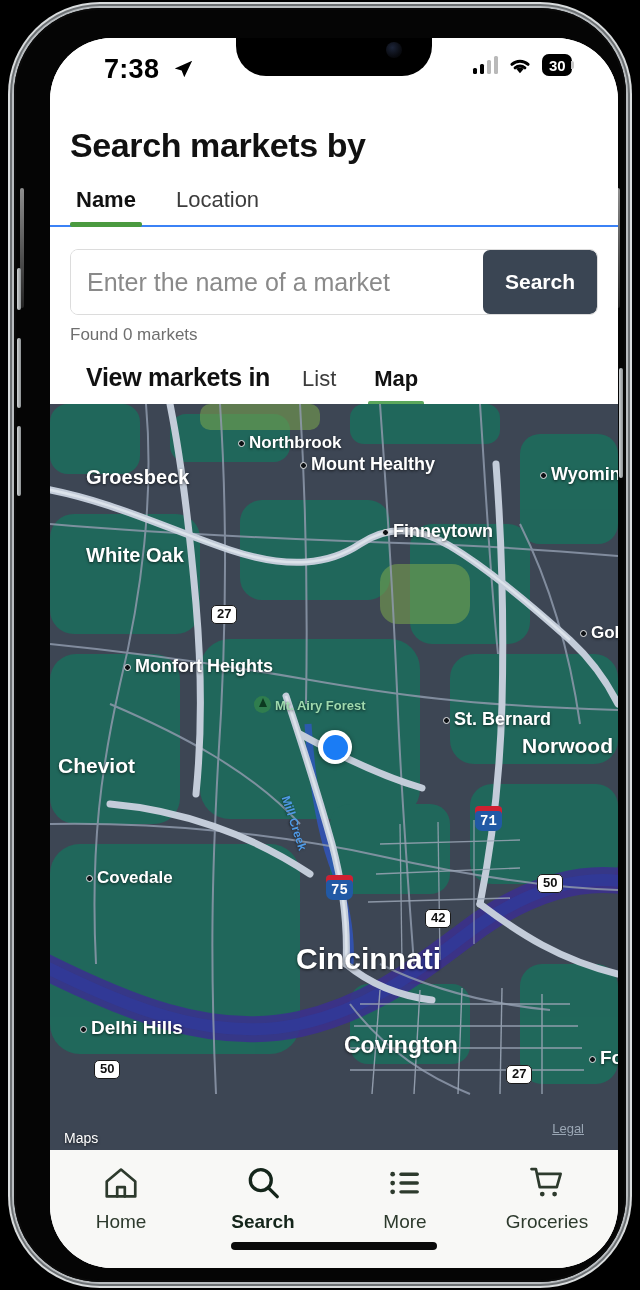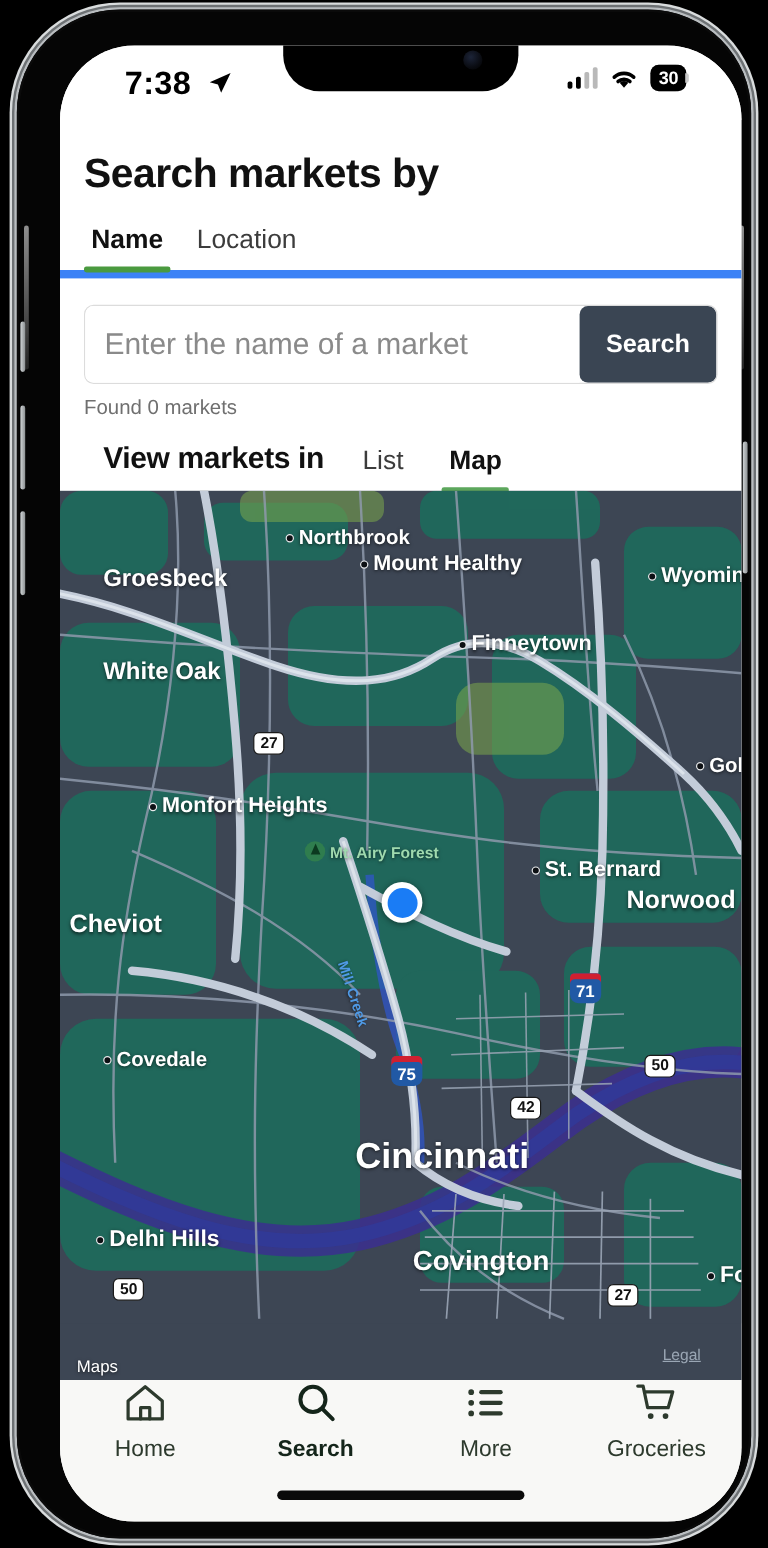--- a/index.html
+++ b/index.html
@@ -117,22 +117,22 @@
     padding: 26px 20px 0 20px;
     font-size: 34px; font-weight: 700; color: #111;
     letter-spacing: -.4px;
   }
 
   
   #search-tabs {
     display: flex; align-items: flex-end;
     margin: 22px 0 0 0;
     padding: 0 20px;
-    border-bottom: 7px solid #3b82f6;
-    gap: 16px;
+    border-bottom: 2px solid #3b82f6;
+    gap: 28px;
   }
   .tab {
     padding: 0 6px 12px 6px;
     font-size: 22px; color: #3c3c3c;
     position: relative;
     cursor: pointer;
   }
   .tab.active { font-weight: 700; color: #111; }
   .tab.active::after {
     content: "";
@@ -226,20 +226,21 @@
   }
   .shield-interstate {
     background: #2159a5;
     border: none;
     color: #fff;
     border-radius: 4px 4px 7px 7px;
     padding: 7px 5px 2px 5px;
     position: absolute;
     font-size: 14px; font-weight: 700;
     box-shadow: inset 0 5px 0 #d02030;
+    font-family: Liberation Mono, monospace;
   }
   #user-location {
     position: absolute;
     width: 34px; height: 34px;
     border-radius: 50%;
     background: #fff;
     box-shadow: 0 1px 5px rgba(0,0,0,.45);
     display: flex; align-items: center; justify-content: center;
   }
   #user-location-dot {
@@ -285,20 +286,21 @@
     color: #4f9ae6; font-size: 12px; font-weight: 700;
     text-shadow: 0 1px 2px rgba(0,0,0,.5);
   }
 
   
   #bottom-nav {
     height: 118px;
     background: #f8f8f6;
     display: flex;
     align-items: flex-start;
+    padding-top: 14px;
   }
   .nav-item {
     flex: 1;
     display: flex; flex-direction: column; align-items: center; gap: 9px;
     cursor: pointer;
   }
   .nav-icon { width: 38px; height: 38px; display: block; }
   .nav-label { font-size: 19px; color: #2d3a2d; }
   .nav-item.active .nav-label { font-weight: 700; color: #14251a; }
   #home-indicator {

